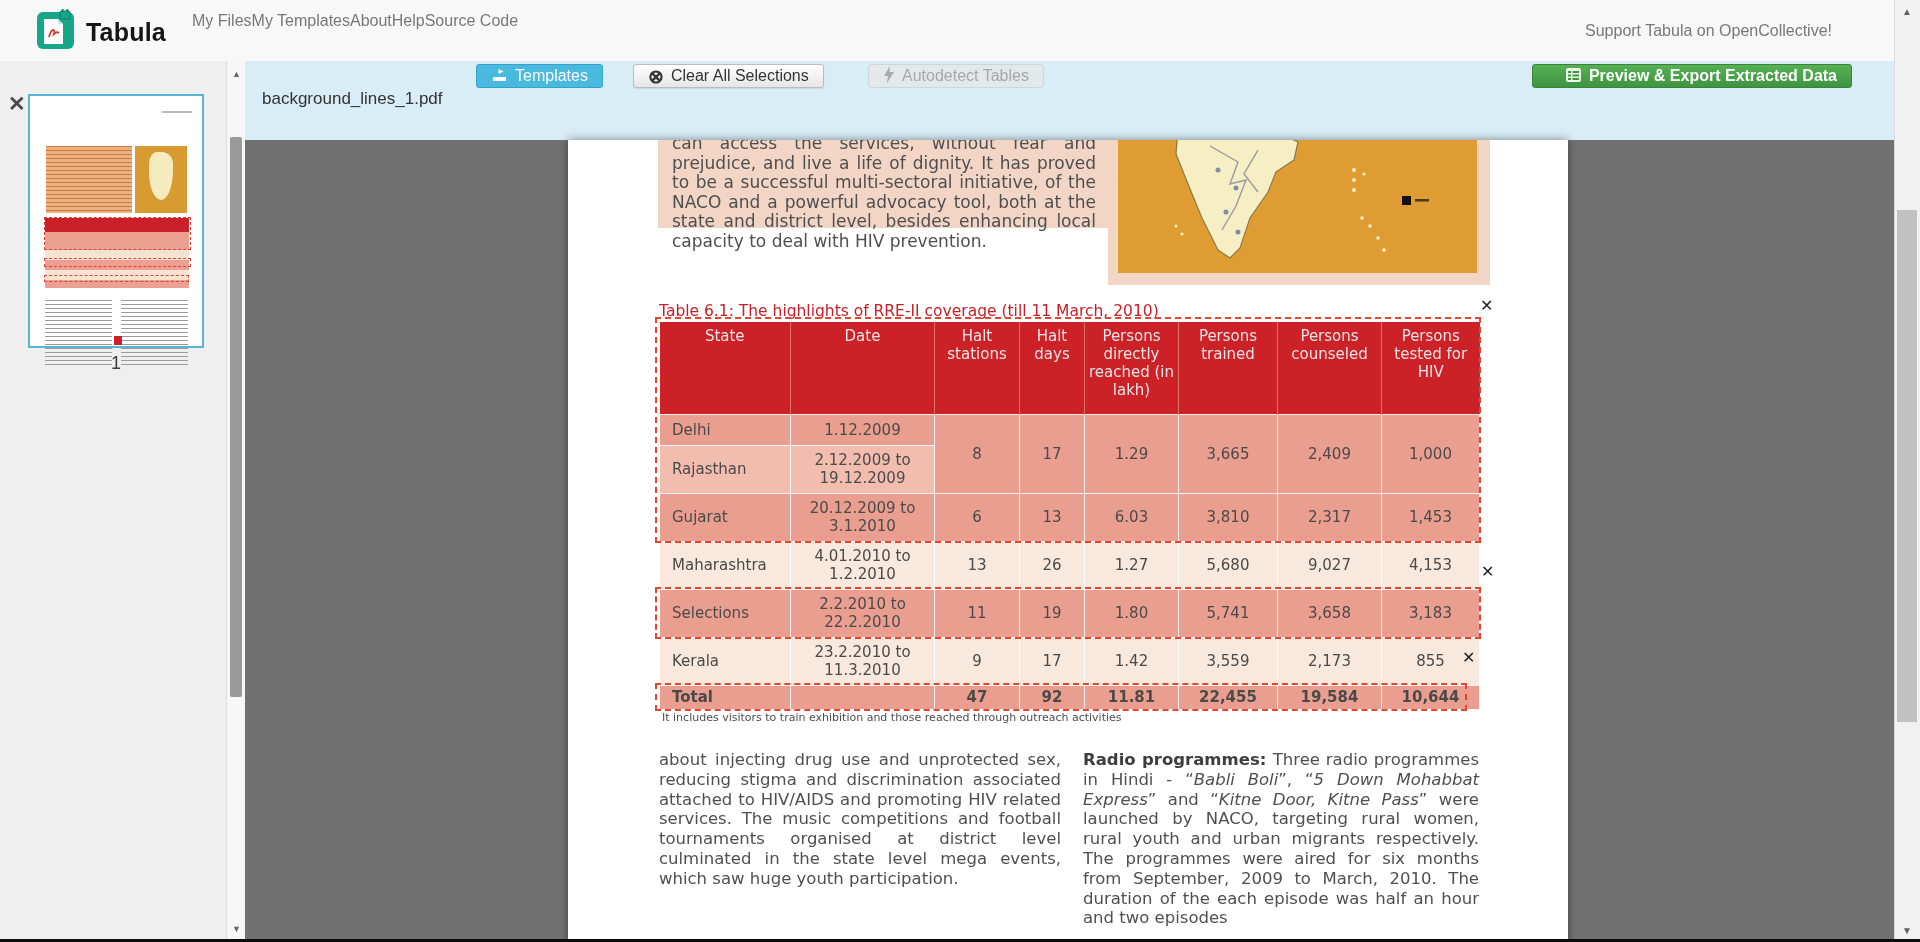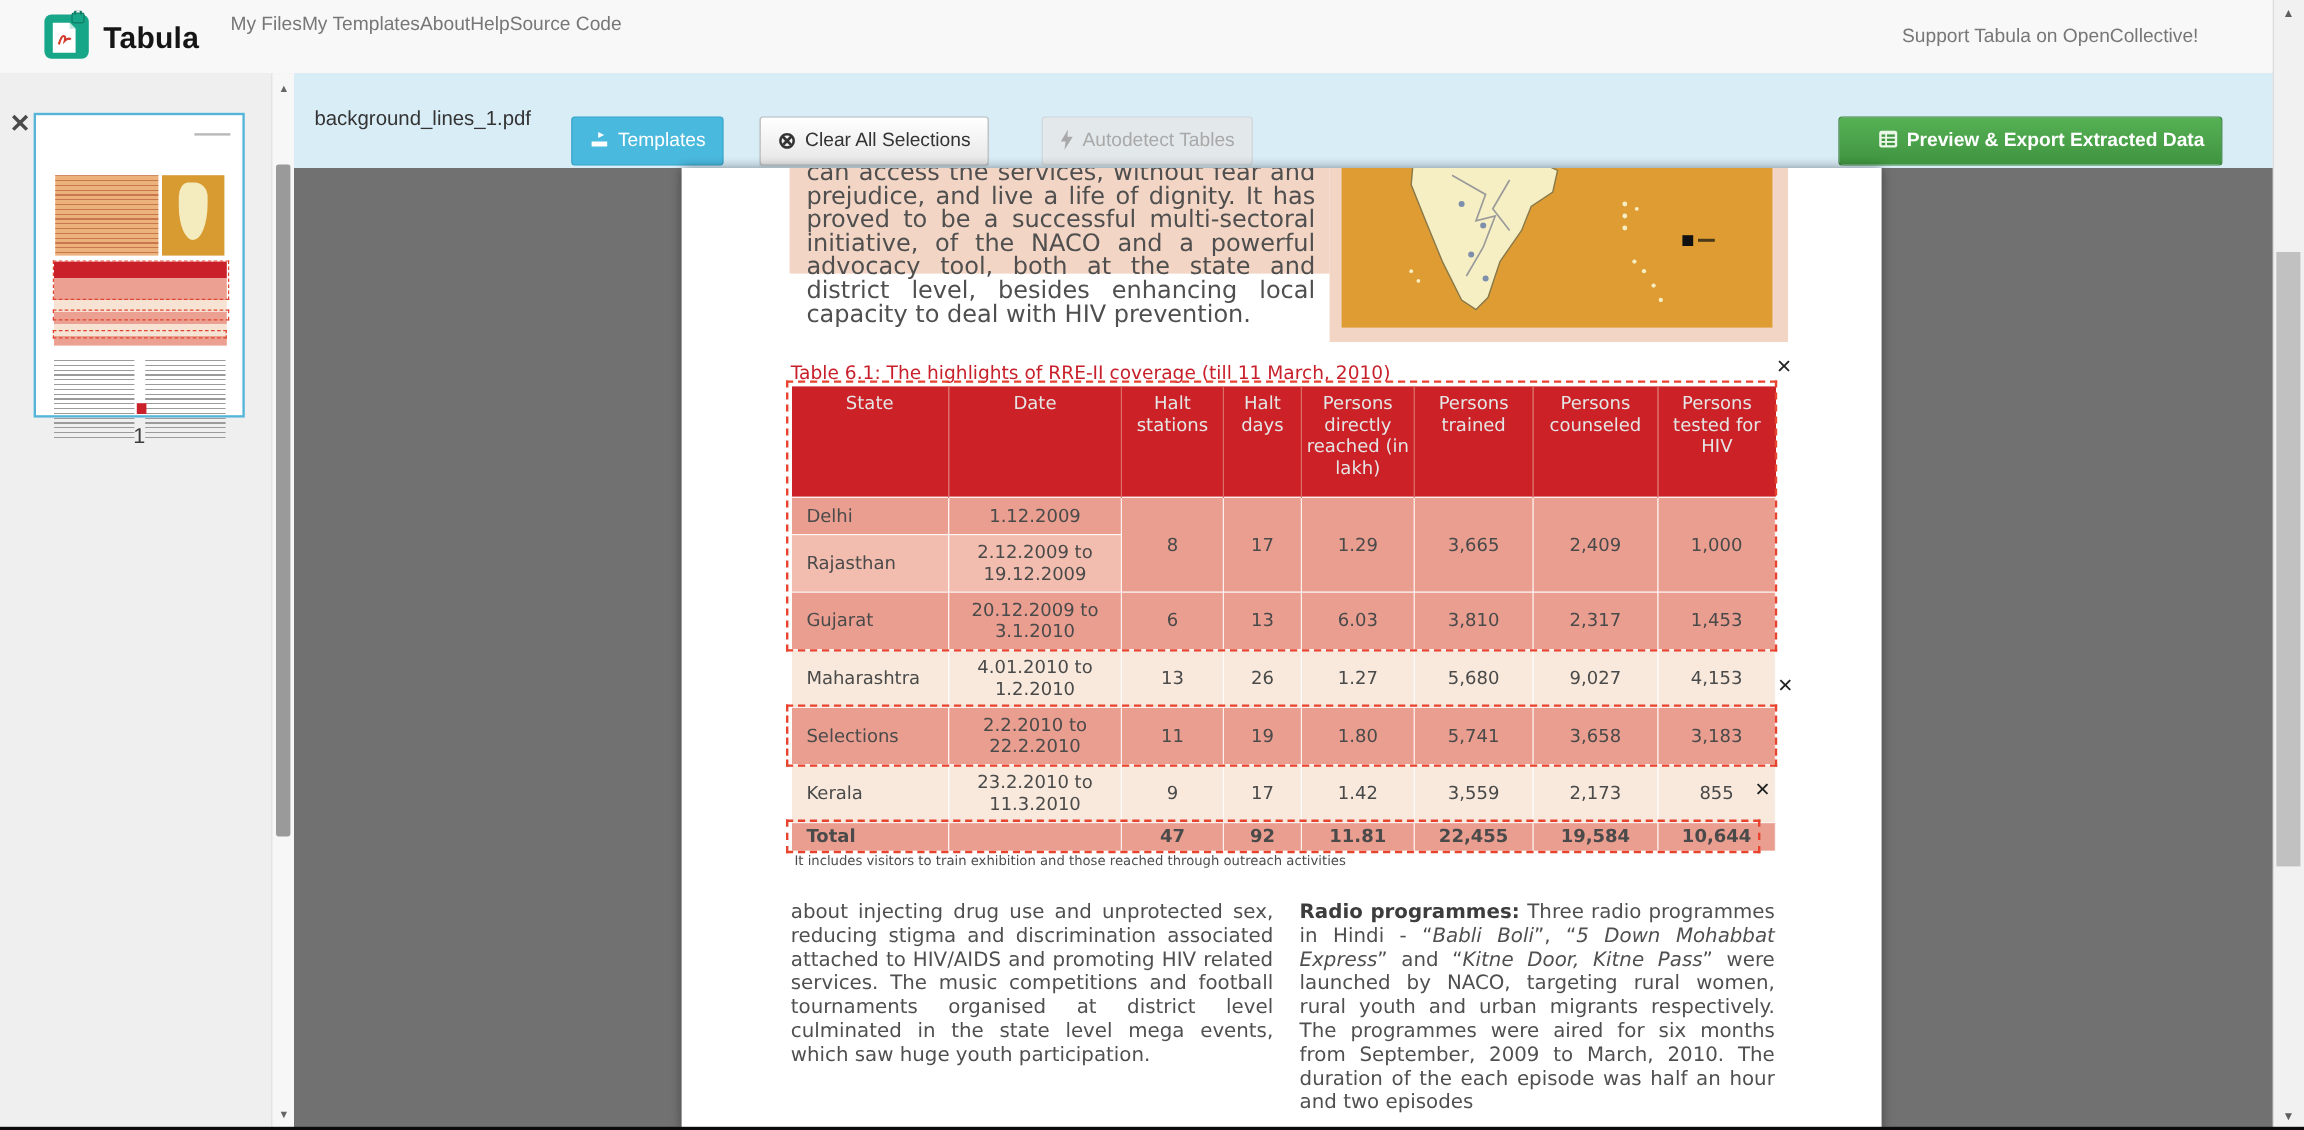--- a/index.html
+++ b/index.html
@@ -31,34 +31,34 @@
   .th-badge{position:absolute;left:84px;top:240px;width:8px;height:9px;background:#c9202a;}
   #thumb-label{position:absolute;left:28px;top:292px;width:176px;text-align:center;font-size:18px;color:#3c3c3c;}
   
   #sb-scroll{position:absolute;left:226px;top:0;width:19px;height:881px;background:#f7f7f7;border-left:1px solid #e0e0e0;}
   #sb-scroll .arrow{position:absolute;left:0;width:19px;text-align:center;font-size:9px;color:#666;cursor:pointer;}
   #sb-thumb{position:absolute;left:3px;top:76px;width:12px;height:560px;background:#9a9a9a;border-radius:2px;cursor:pointer;}
 
   
   #toolbar{position:absolute;left:245px;top:61px;width:1650px;height:79px;background:#d9edf7;}
   #filename{position:absolute;left:17px;top:28px;font-size:17px;color:#343434;}
-  .btn{position:absolute;top:36px;height:41px;display:flex;align-items:center;gap:7px;padding:0 14px;border-radius:3px;font-size:16px;box-sizing:border-box;cursor:pointer;}
+  .btn{position:absolute;top:3px;height:24px;display:flex;align-items:center;gap:7px;padding:0 14px;border-radius:3px;font-size:16px;box-sizing:border-box;cursor:pointer;}
   #btn-templates{left:231px;background:#4ab9de;border:1px solid #35a4c9;color:#fff;}
   #btn-clear{left:388px;background:linear-gradient(#ffffff,#e6e6e6);border:1px solid #bcbcbc;color:#333;box-shadow:0 1px 1px rgba(0,0,0,.08);}
   #btn-autodetect{left:623px;background:#e3e8ea;border:1px solid #cfd6d9;color:#a9a9a9;cursor:default;}
   #btn-export{right:43px;background:linear-gradient(#56b154,#3f9440);border:1px solid #38833a;color:#fff;font-weight:bold;padding-left:32px;}
   .btn .glyph{font-size:17px;line-height:1;}
 
   
   #main{position:absolute;left:245px;top:140px;width:1650px;height:802px;background:#717171;}
   #page{position:absolute;left:323px;top:0;width:1000px;height:802px;background:#fff;box-shadow:0 0 9px rgba(0,0,0,.45);overflow:hidden;}
   .pdf-font{font-family:"DejaVu Sans",sans-serif;color:#4f4f4f;}
 
   #pink-text{position:absolute;left:90px;top:0;width:450px;height:88px;background:#f2d5c4;}
-  #intro{position:absolute;left:14px;top:-6px;width:424px;font-size:20px;line-height:19.6px;text-align:justify;}
+  #intro{position:absolute;left:14px;top:-6px;width:424px;font-size:17px;line-height:19.6px;text-align:justify;}
   #map-frame{position:absolute;left:540px;top:0;width:382px;height:145px;background:#f2d5c4;}
   #map{position:absolute;left:10px;top:0;width:359px;height:133px;background:#de9c33;overflow:hidden;}
 
   #table-title{position:absolute;left:91px;top:162px;font-size:15.5px;color:#c8202a;font-weight:500;}
 
   #data-table{position:absolute;left:91px;top:182px;width:820px;border-collapse:collapse;table-layout:fixed;font-family:"DejaVu Sans",sans-serif;}
   #data-table th{background:#cb2127;color:#e5e5e5;font-weight:500;font-size:15px;line-height:18px;vertical-align:top;padding-top:5px;border-right:1px solid #dd6e68;}
   #data-table th:last-child{border-right:none;}
   #data-table thead tr{height:92px;}
   #data-table td{font-size:15px;line-height:18px;text-align:center;color:#4a4a4a;border:1px solid rgba(255,255,255,.85);padding:1px 2px;vertical-align:middle;}

